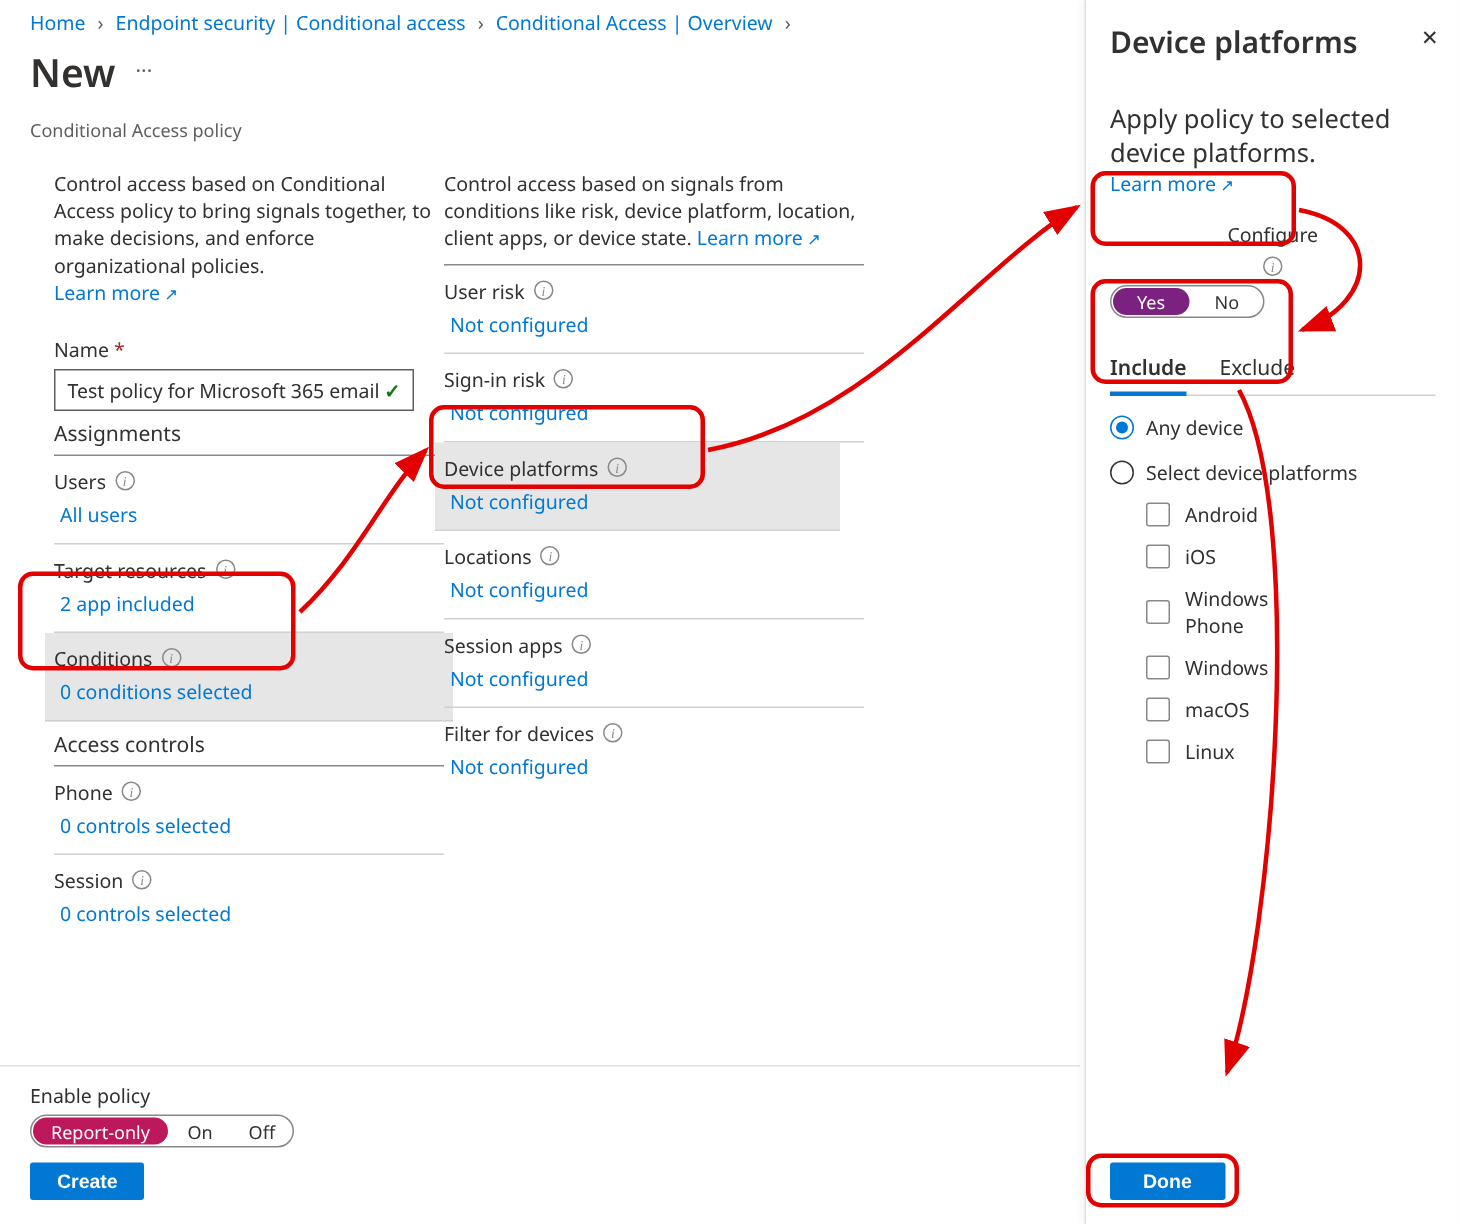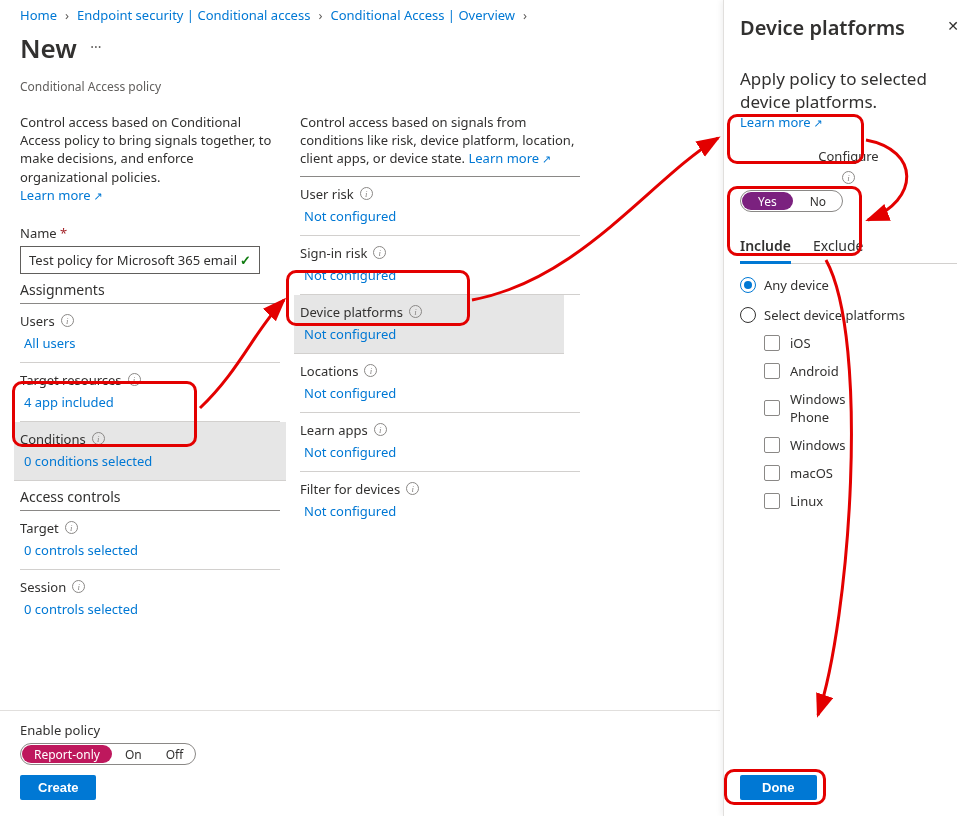--- a/index.html
+++ b/index.html
@@ -14,21 +14,21 @@
     overflow: hidden;
   }
   a, .link { color: #0078d4; text-decoration: none; cursor: pointer; }
   .link-arrow::after { content: " ↗"; font-size: 11px; }
   .breadcrumbs { padding: 6px 20px 0 20px; font-size: 13px; display: flex; gap: 8px; align-items: center; }
   .breadcrumbs .sep { color: #605e5c; }
   .page-header { padding: 6px 20px 2px 20px; }
   .page-title { font-size: 26px; font-weight: 600; display: inline-block; }
   .title-dots { color: #605e5c; margin-left: 10px; font-size: 14px; vertical-align: 6px; }
   .subtitle { color: #605e5c; font-size: 12px; margin-top: 12px; }
-  .columns { display: flex; padding: 16px 20px 0 20px; gap: 20px; }
+  .columns { display: flex; padding: 16px 20px 0 36px; }
   .col { width: 260px; }
   .col2 { width: 280px; }
   .desc { font-size: 13px; color: #323130; line-height: 1.4; }
   .section-label { font-size: 13px; color: #323130; margin-top: 20px; margin-bottom: 4px; }
   .section-label .req { color: #a4262c; }
   .name-input { width: 240px; border: 1px solid #605e5c; height: 28px; padding: 0 8px; display: flex; align-items: center; justify-content: space-between; }
   .name-input .val { color: #323130; font-size: 13px; }
   .name-input .check { color: #107c10; font-weight: bold; }
   .group-header { font-size: 14px; border-bottom: 1px solid #8a8886; padding-bottom: 4px; margin-top: 6px; }
   .item-row { border-bottom: 1px solid #d2d0ce; padding: 8px 0 10px 0; }
@@ -103,36 +103,36 @@
           <span class="info-icon">i</span>
         </div>
       <div class="item-value">All users</div>
     </div>
 
     <div class="item-row">
       <div class="item-label">
           <span>Target resources</span>
           <span class="info-icon">i</span>
         </div>
-      <div class="item-value">4 app included</div>
+      <div class="item-value">2 app included</div>
     </div>
 
     <div class="item-row selected-bg">
       <div class="item-label">
           <span>Conditions</span>
           <span class="info-icon">i</span>
         </div>
       <div class="item-value">0 conditions selected</div>
     </div>
 
     <div class="group-header">Access controls</div>
 
     <div class="item-row">
       <div class="item-label">
-          <span>Target</span>
+          <span>Phone</span>
           <span class="info-icon">i</span>
         </div>
       <div class="item-value">0 controls selected</div>
     </div>
 
     <div class="item-row no-border">
       <div class="item-label">
           <span>Session</span>
           <span class="info-icon">i</span>
         </div>
@@ -173,21 +173,21 @@
     <div class="item-row">
       <div class="item-label">
           <span>Locations</span>
           <span class="info-icon">i</span>
         </div>
       <div class="item-value">Not configured</div>
     </div>
 
     <div class="item-row">
       <div class="item-label">
-          <span>Learn apps</span>
+          <span>Session apps</span>
           <span class="info-icon">i</span>
         </div>
       <div class="item-value">Not configured</div>
     </div>
 
     <div class="item-row no-border">
       <div class="item-label">
           <span>Filter for devices</span>
           <span class="info-icon">i</span>
         </div>
@@ -230,25 +230,25 @@
     <span class="radio checked"></span>
     <span>Any device</span>
   </div>
   <div class="radio-row">
     <span class="radio"></span>
     <span>Select device platforms</span>
   </div>
 
   <div class="checkbox-row">
       <span class="checkbox"></span>
+      <span>Android</span>
+    </div>
+  <div class="checkbox-row">
+      <span class="checkbox"></span>
       <span>iOS</span>
-    </div>
-  <div class="checkbox-row">
-      <span class="checkbox"></span>
-      <span>Android</span>
     </div>
   <div class="checkbox-row">
       <span class="checkbox"></span>
       <span style="max-width:80px">Windows Phone</span>
     </div>
   <div class="checkbox-row">
       <span class="checkbox"></span>
       <span>Windows</span>
     </div>
   <div class="checkbox-row">

